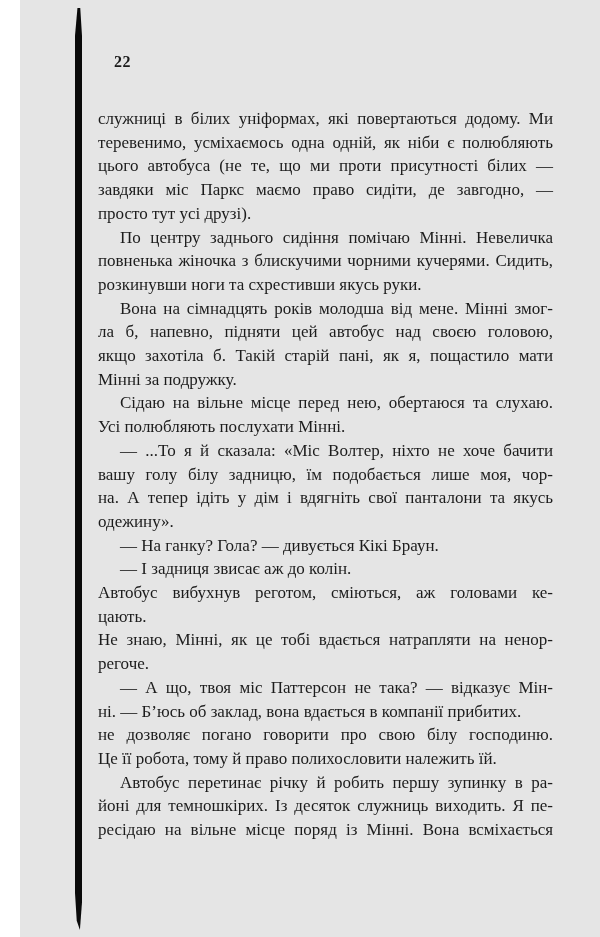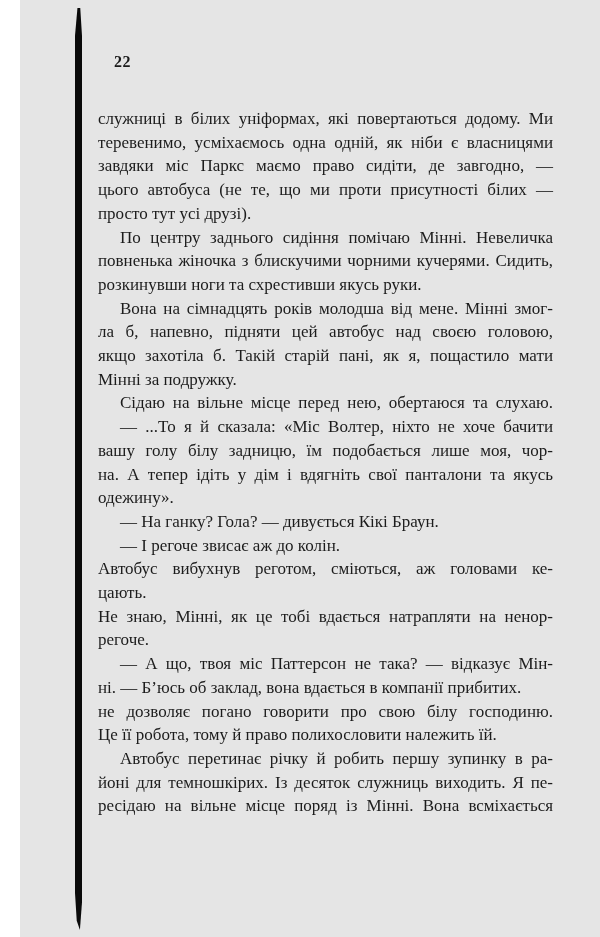--- a/index.html
+++ b/index.html
@@ -63,38 +63,39 @@
   }
 </style>
 </head>
 <body>
 
 <div class="page">
   <div class="binding"></div>
   <div class="folio">22</div>
   <div class="text">
     <div class="line j">служниці в білих уніформах, які повертаються додому. Ми</div>
-    <div class="line j">теревенимо, усміхаємось одна одній, як ніби є власницями</div>
+    <div class="line j">теревенимо, усміхаємось одна одній, як ніби є полюбляють</div>
+    <div class="line j">цього автобуса (не те, що ми проти присутності білих —</div>
     <div class="line j">завдяки міс Паркс маємо право сидіти, де завгодно, —</div>
-    <div class="line j">цього автобуса (не те, що ми проти присутності білих —</div>
     <div class="line last">просто тут усі друзі).</div>
     <div class="line j indent">По центру заднього сидіння помічаю Мінні. Невеличка</div>
     <div class="line j">повненька жіночка з блискучими чорними кучерями. Сидить,</div>
     <div class="line last">розкинувши ноги та схрестивши якусь руки.</div>
     <div class="line j indent">Вона на сімнадцять років молодша від мене. Мінні змог-</div>
     <div class="line j">ла б, напевно, підняти цей автобус над своєю головою,</div>
     <div class="line j">якщо захотіла б. Такій старій пані, як я, пощастило мати</div>
     <div class="line last">Мінні за подружку.</div>
     <div class="line j indent">Сідаю на вільне місце перед нею, обертаюся та слухаю.</div>
+    <div class="line last">Усі полюбляють послухати Мінні.</div>
     <div class="line j indent">— ...То я й сказала: «Міс Волтер, ніхто не хоче бачити</div>
     <div class="line j">вашу голу білу задницю, їм подобається лише моя, чор-</div>
     <div class="line j">на. А тепер ідіть у дім і вдягніть свої панталони та якусь</div>
     <div class="line last">одежину».</div>
     <div class="line last indent">— На ганку? Гола? — дивується Кікі Браун.</div>
-    <div class="line last indent">— І регоче звисає аж до колін.</div>
+    <div class="line last indent">— І задниця звисає аж до колін.</div>
     <div class="line j">Автобус вибухнув реготом, сміються, аж головами ке-</div>
     <div class="line last">цають.</div>
     <div class="line j">Не знаю, Мінні, як це тобі вдається натрапляти на ненор-</div>
     <div class="line last">регоче.</div>
     <div class="line j indent">— А що, твоя міс Паттерсон не така? — відказує Мін-</div>
     <div class="line last">ні. — Б’юсь об заклад, вона вдається в компанії прибитих.</div>
     <div class="line j">не дозволяє погано говорити про свою білу господиню.</div>
     <div class="line last">Це її робота, тому й право полихословити належить їй.</div>
     <div class="line j indent">Автобус перетинає річку й робить першу зупинку в ра-</div>
     <div class="line j">йоні для темношкірих. Із десяток служниць виходить. Я пе-</div>

